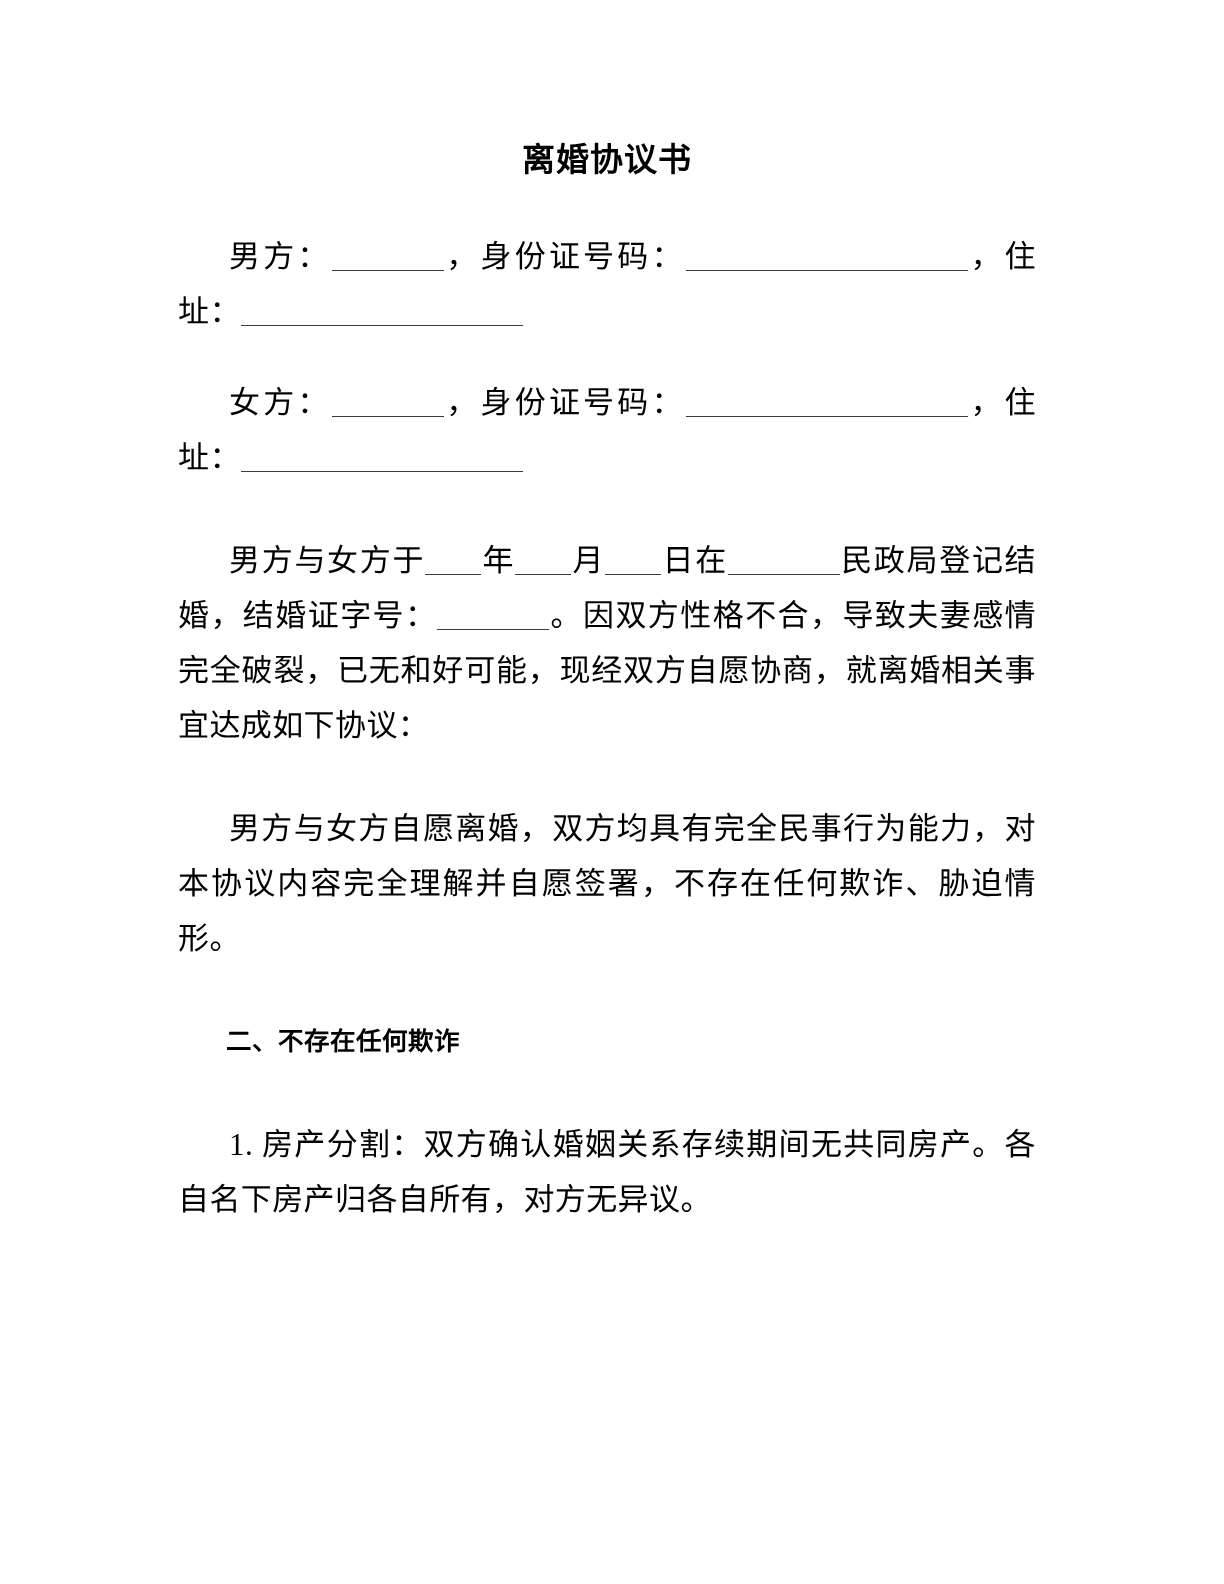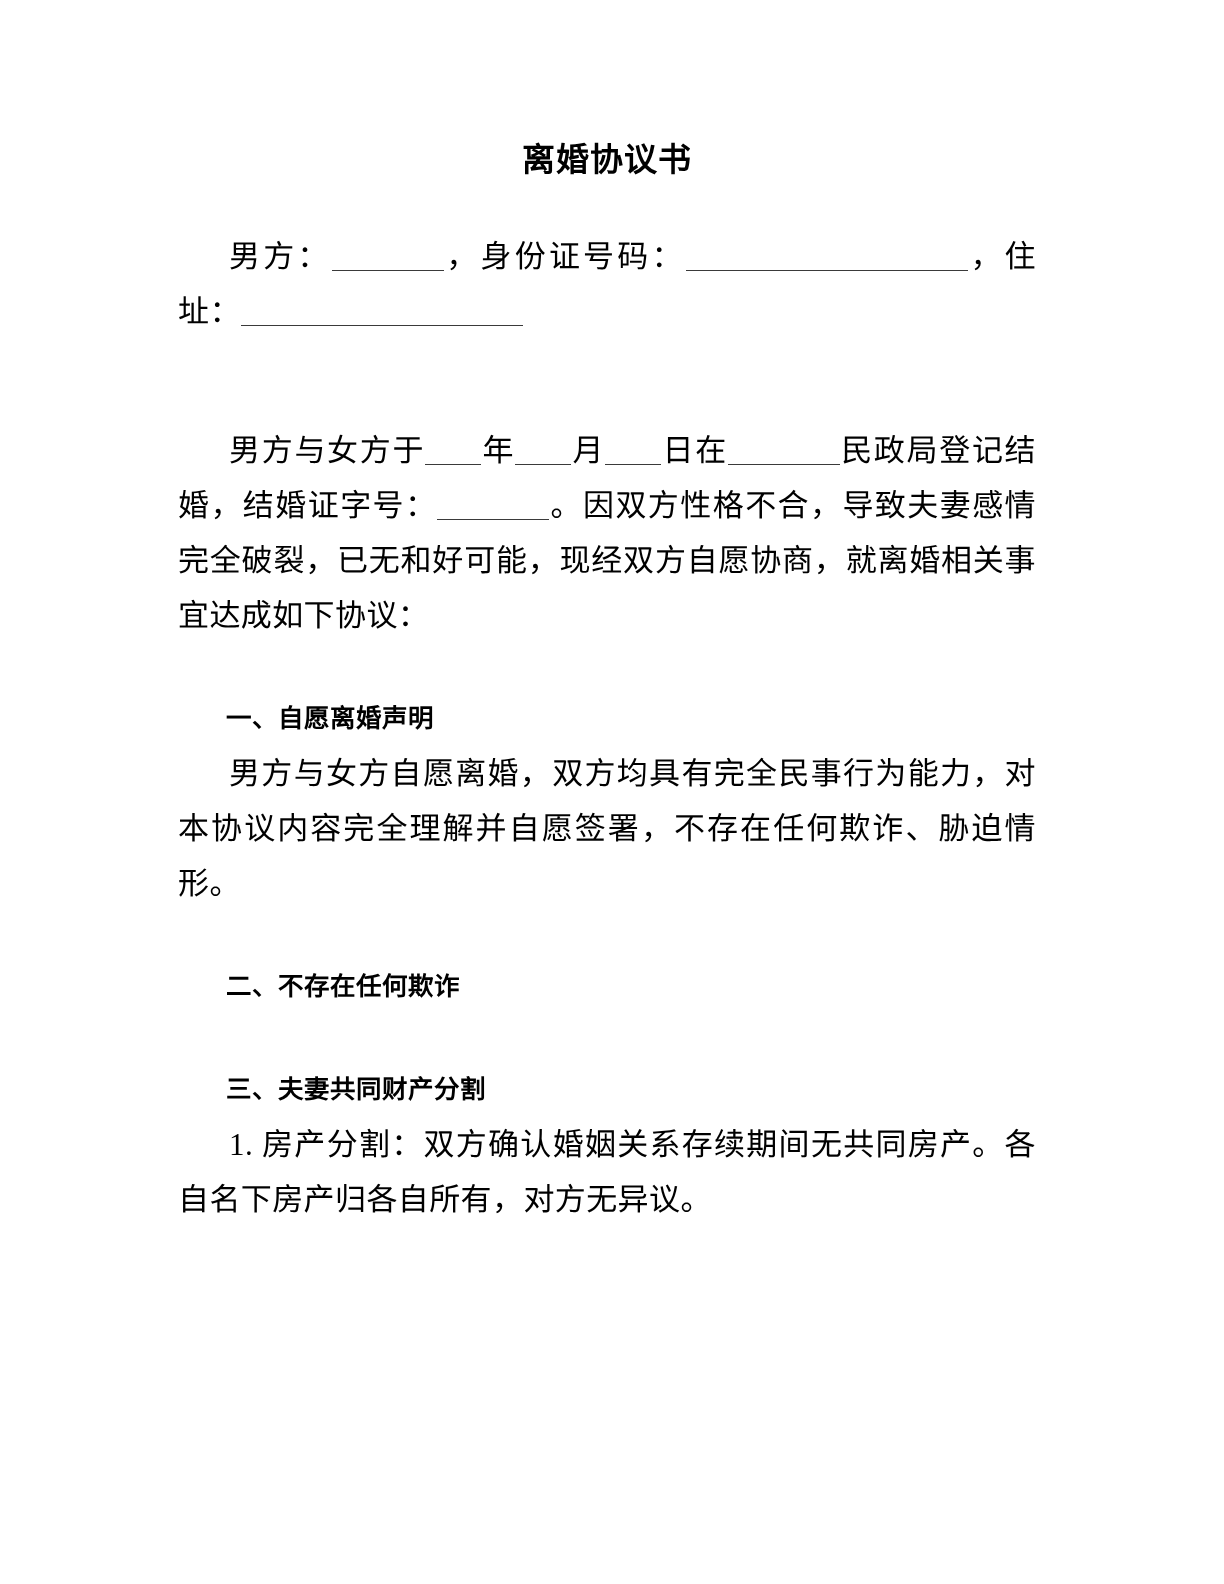--- a/index.html
+++ b/index.html
@@ -97,35 +97,36 @@
     <h1 class="doc-title">离婚协议书</h1>
 
     <div class="gap-section"></div>
 
     <p class="para indent party-line">
       <span>男方：</span><span class="blank blank-s"></span><span>，身份证号码：</span><span class="blank blank-l"></span><span>，住址：</span><span class="blank blank-l"></span>
     </p>
 
     <div class="gap-party"></div>
 
+    <p class="para indent party-line">
+      <span>女方：</span><span class="blank blank-s"></span><span>，身份证号码：</span><span class="blank blank-l"></span><span>，住址：</span><span class="blank blank-l"></span>
+    </p>
 
     <div class="gap-section"></div>
 
     <p class="para indent">
       <span>男方与女方于</span><span class="blank blank-xs"></span><span>年</span><span class="blank blank-xs"></span><span>月</span><span class="blank blank-xs"></span><span>日在</span><span class="blank blank-s"></span><span>民政局登记结婚，结婚证字号：</span><span class="blank blank-s"></span><span>。因双方性格不合，导致夫妻感情完全破裂，已无和好可能，现经双方自愿协商，就离婚相关事宜达成如下协议：</span>
     </p>
 
     <div class="gap-section"></div>
 
-    <h2 class="section-heading">一、自愿离婚声明</h2>
     <p class="para indent">男方与女方自愿离婚，双方均具有完全民事行为能力，对本协议内容完全理解并自愿签署，不存在任何欺诈、胁迫情形。</p>
 
     <div class="gap-section"></div>
 
     <h2 class="section-heading">二、不存在任何欺诈</h2>
 
     <div class="gap-section"></div>
 
-    <h2 class="section-heading">三、夫妻共同财产分割</h2>
     <p class="para indent">1. 房产分割：双方确认婚姻关系存续期间无共同房产。各自名下房产归各自所有，对方无异议。</p>
 
   </div>
 </div>
 
 </body></html>

